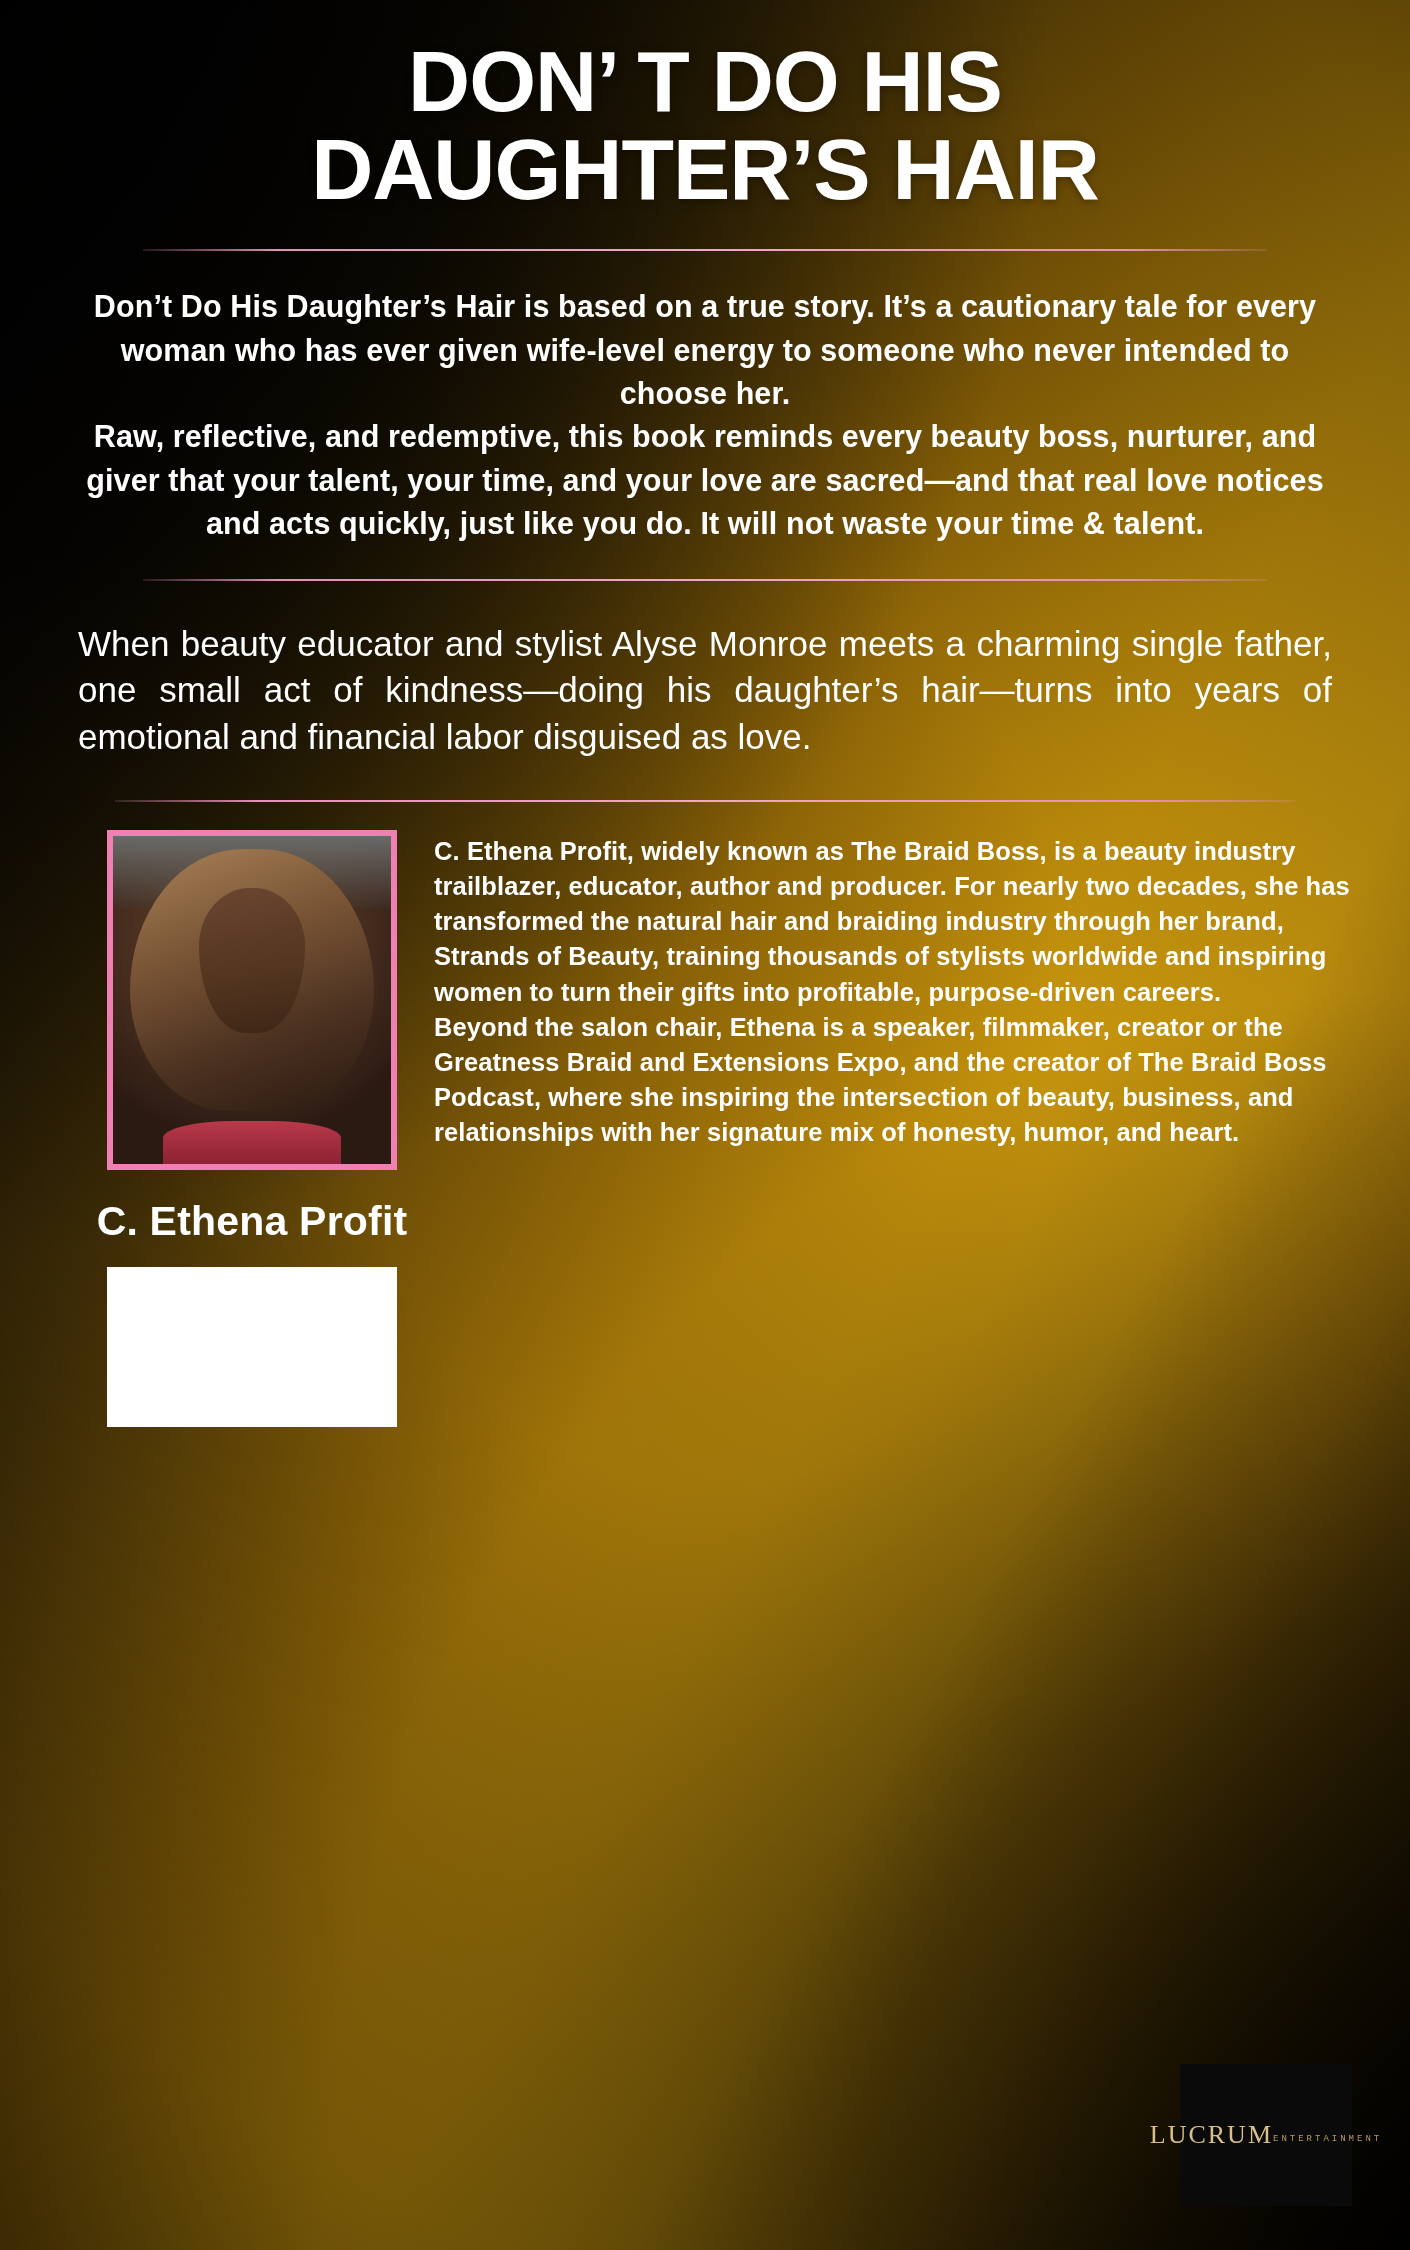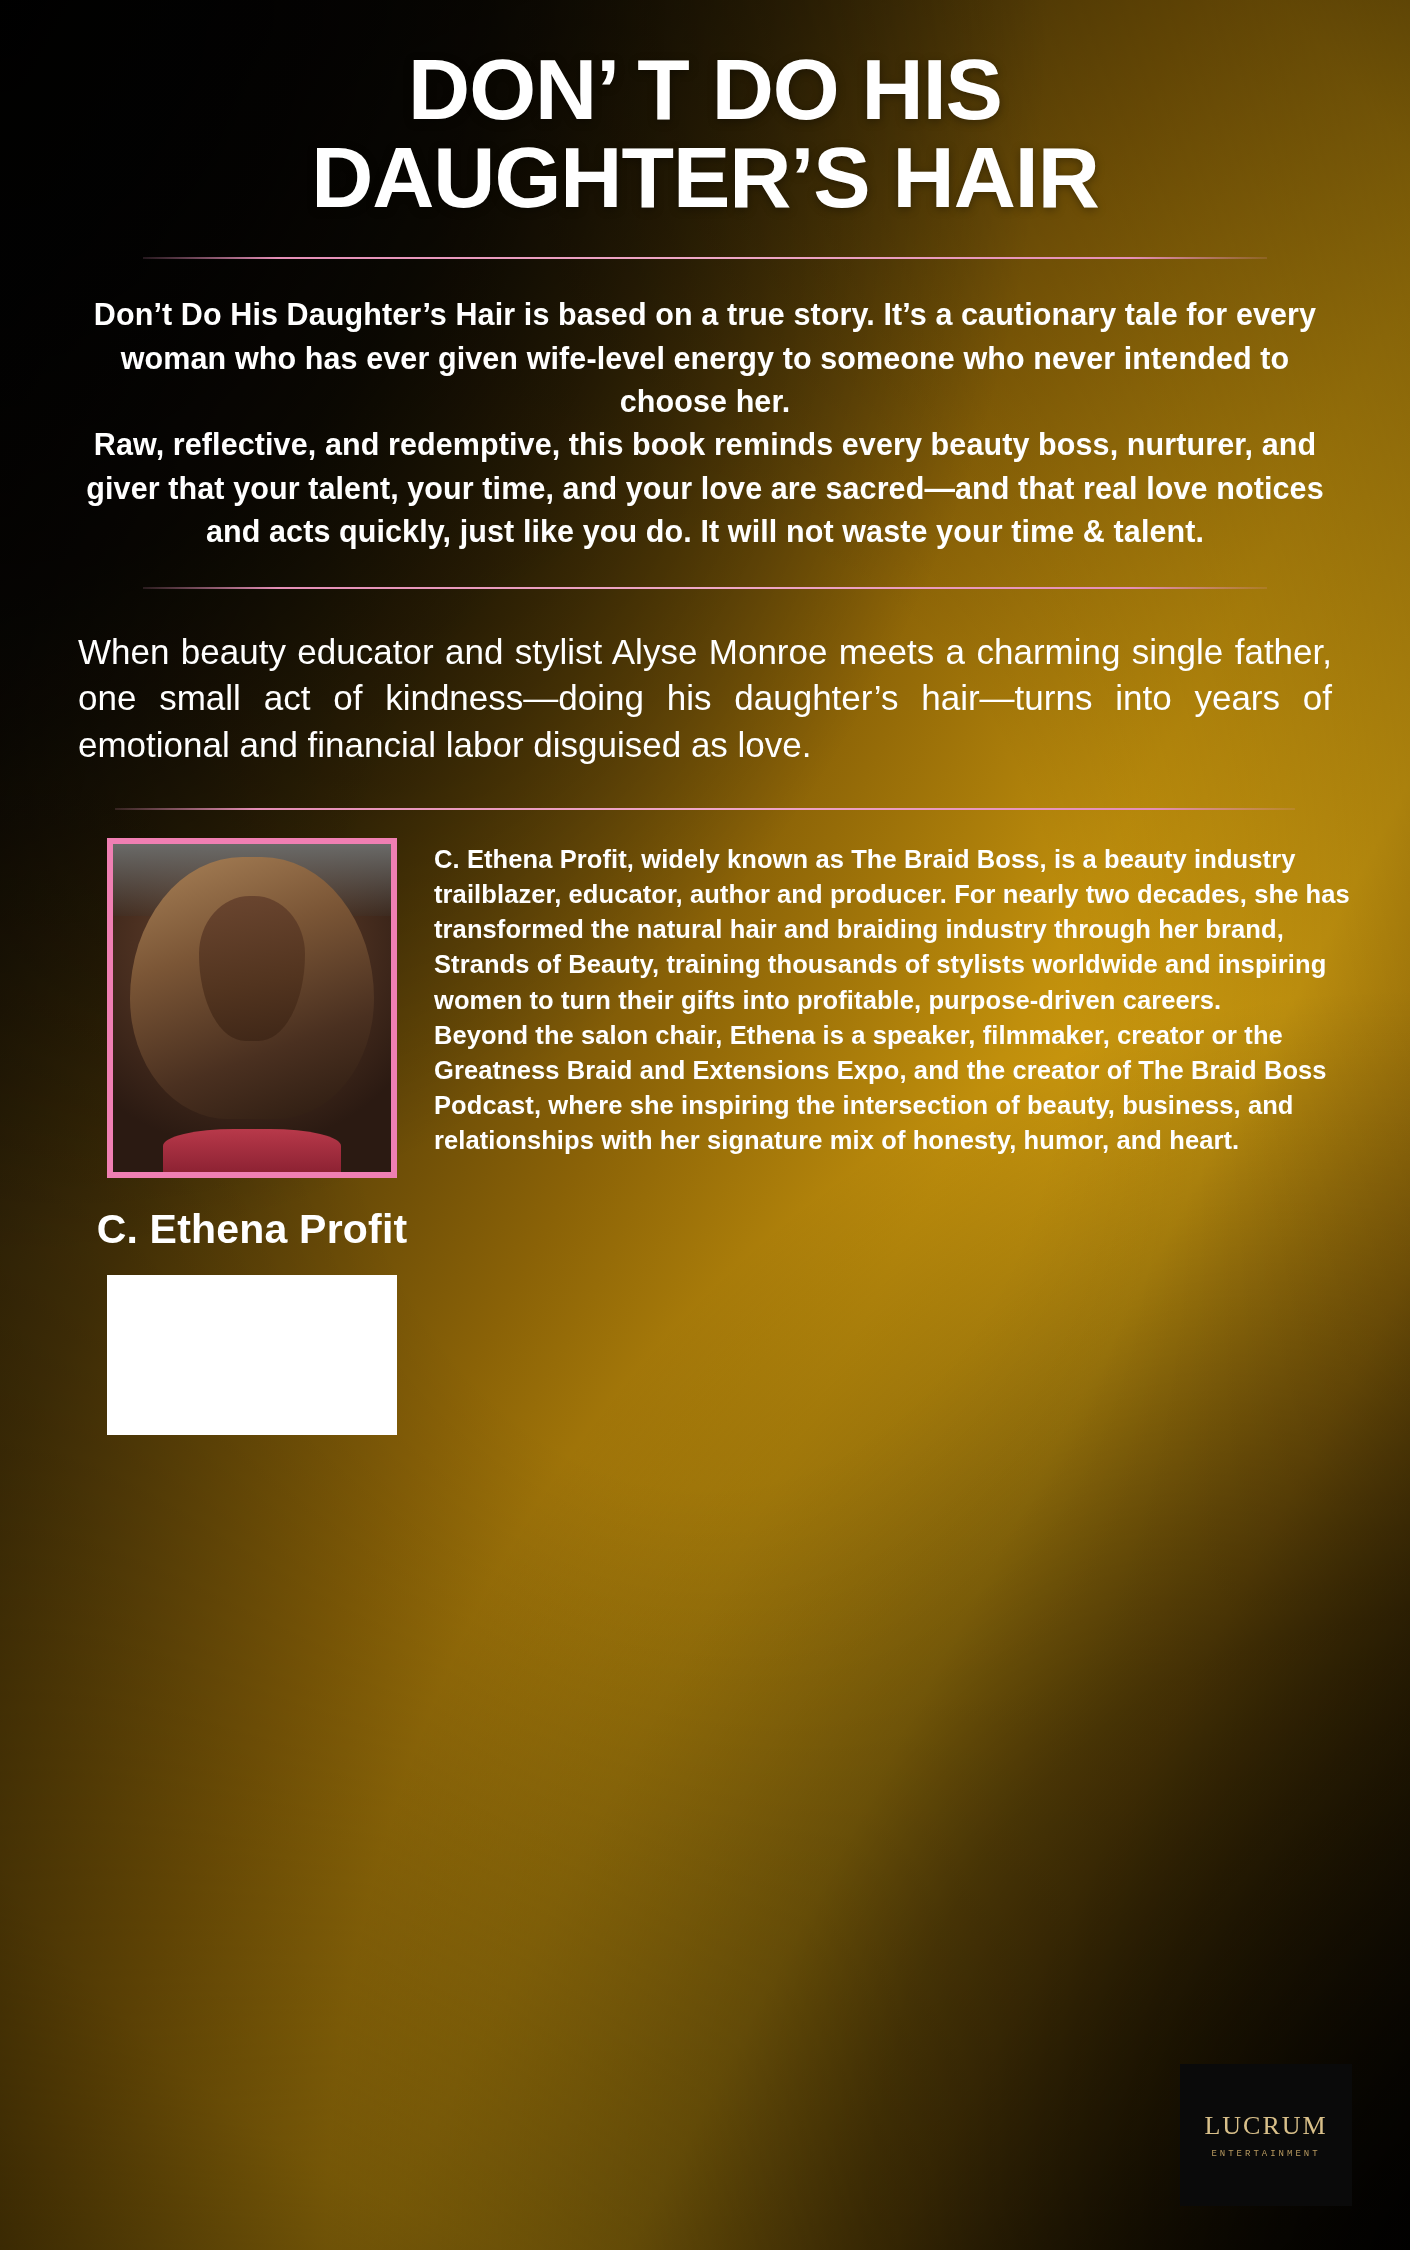--- a/index.html
+++ b/index.html
@@ -37,21 +37,21 @@
     padding: 34px 58px 0 58px;
     text-align: center;
   }
   .title {
     color: #ffffff;
     font-weight: bold;
     font-size: 86px;
     line-height: 1.02;
     letter-spacing: -1px;
     text-transform: uppercase;
-    margin: 12px;
+    margin: 4px;
     text-shadow: 0 2px 10px rgba(0,0,0,0.35);
   }
   .title .line2 { display: block; }
 
   
   .rule {
     height: 2px;
     background: linear-gradient(90deg, rgba(233,150,190,0.15) 0%, #e58fb7 12%, #f0a8c8 50%, #e58fb7 88%, rgba(233,150,190,0.15) 100%);
     margin: 0 auto;
   }
@@ -170,21 +170,21 @@
 
   
   .logo {
     position: absolute;
     right: 58px;
     bottom: 44px;
     width: 172px;
     height: 142px;
     background: #0a0a0a;
     display: flex;
-    flex-direction: column;
+    flex-direction: row;
     align-items: center;
     justify-content: center;
     z-index: 5;
   }
   .logo-main {
     color: #d9c08a;
     font-family: "Liberation Serif", serif;
     font-size: 26px;
     letter-spacing: 2px;
   }

